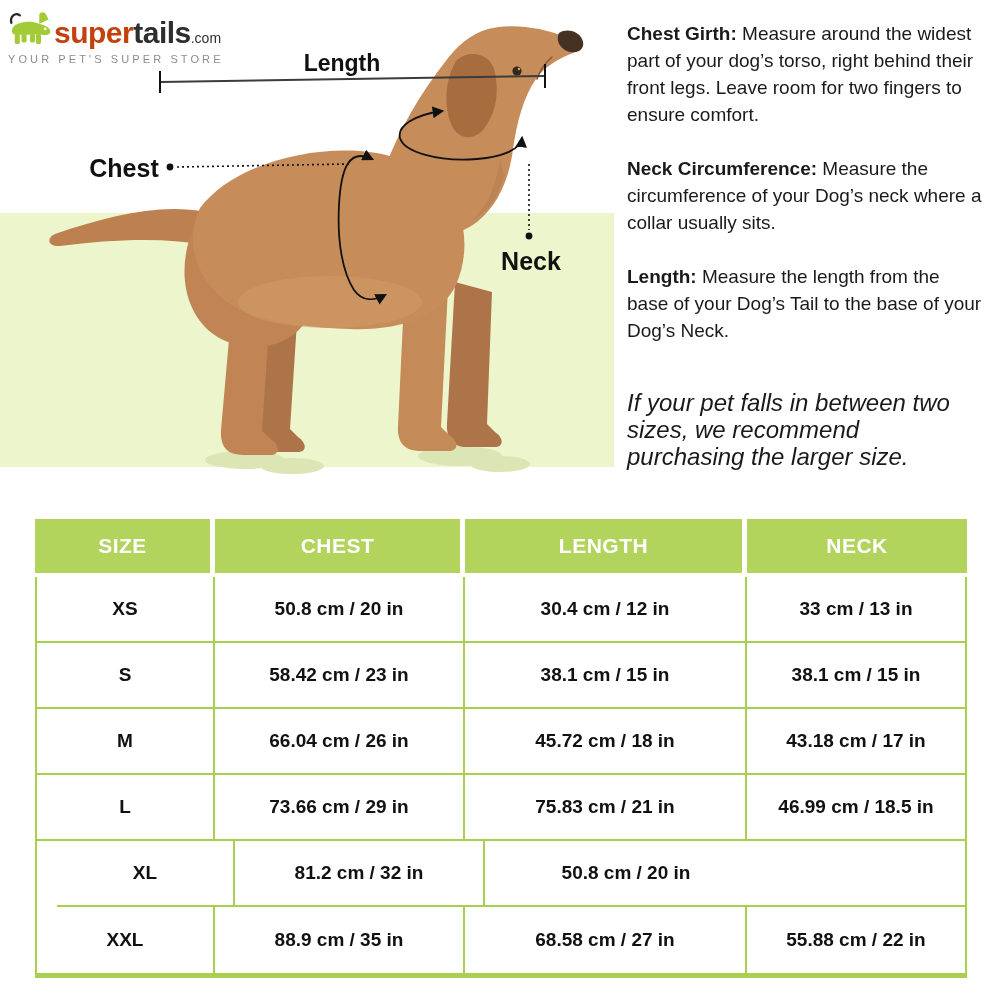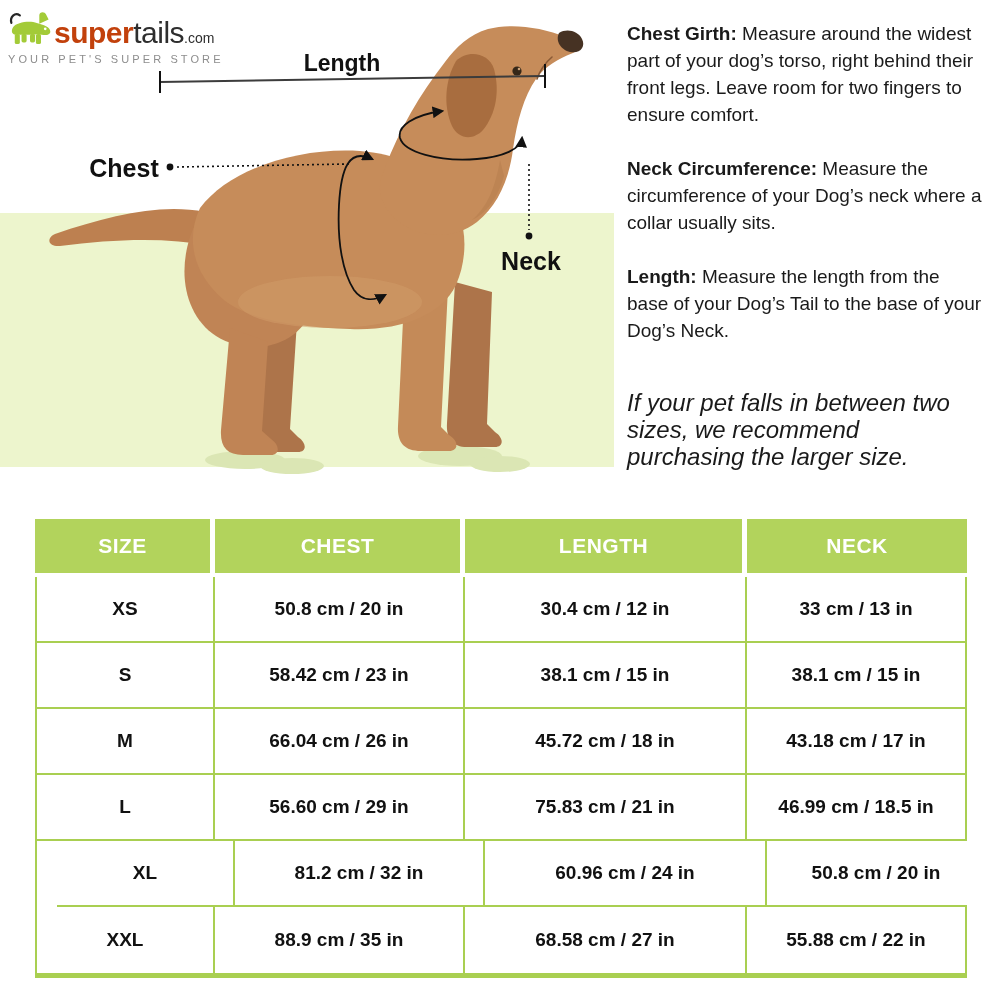--- a/index.html
+++ b/index.html
@@ -6,21 +6,21 @@
   html,body { background:#ffffff; }
   body { font-family:"Liberation Sans", sans-serif; color:#141414; }
   .page { position:relative; width:1000px; height:1000px; background:#fff; overflow:hidden; }
 
   
   .logo { position:absolute; left:8px; top:8px; width:230px; }
   .logo-row { display:flex; align-items:flex-end; }
   .logo-icon { width:44px; height:40px; margin-right:2px; }
   .brand { line-height:1; white-space:nowrap; }
   .brand .b1 { font-weight:700; font-size:30px; color:#c2410c; letter-spacing:-0.5px; }
-  .brand .b2 { font-weight:400; font-size:30px; color:#2e2e2e; letter-spacing:-0.5px; }
+  .brand .b2 { font-weight:700; font-size:30px; color:#2e2e2e; letter-spacing:-0.5px; }
   .brand .b3 { font-weight:400; font-size:14px; color:#2e2e2e; }
   .tagline { margin-top:5px; font-size:11px; letter-spacing:3.1px; color:#8d8d8d; font-weight:400; }
 
   
   .green-band { position:absolute; left:0; top:213px; width:614px; height:254px; }
   .dog-svg, .anno-svg { position:absolute; left:0; top:0; width:620px; height:480px; }
   .anno-svg text { font-family:"Liberation Sans", sans-serif; font-weight:700; fill:#111; }
 
   
   .right-col { position:absolute; left:627px; top:20px; width:356px; }
@@ -161,28 +161,27 @@
           <div class="td" style="border-color: rgb(169, 207, 81);">38.1 cm / 15 in</div>
         </div>
         <div class="tr" style="border-color: rgb(169, 207, 81);">
           <div class="td" style="border-color: rgb(169, 207, 81);">M</div>
           <div class="td" style="border-color: rgb(169, 207, 81);">66.04 cm / 26 in</div>
           <div class="td" style="border-color: rgb(169, 207, 81);">45.72 cm / 18 in</div>
           <div class="td" style="border-color: rgb(169, 207, 81);">43.18 cm / 17 in</div>
         </div>
         <div class="tr" style="border-color: rgb(169, 207, 81);">
           <div class="td" style="border-color: rgb(169, 207, 81);">L</div>
-          <div class="td" style="border-color: rgb(169, 207, 81);">56.60 cm / 29 in</div>
+          <div class="td" style="border-color: rgb(169, 207, 81);">73.66 cm / 29 in</div>
           <div class="td" style="border-color: rgb(169, 207, 81);">75.83 cm / 21 in</div>
           <div class="td" style="border-color: rgb(169, 207, 81); border-radius: 12px;">46.99 cm / 18.5 in</div>
         </div>
         <div class="tr" style="border-color: rgb(169, 207, 81); margin-left: 20px;">
           <div class="td" style="border-color: rgb(169, 207, 81);">XL</div>
           <div class="td" style="border-color: rgb(169, 207, 81);">81.2 cm / 32 in</div>
-          <div class="td" style="border-color: rgb(169, 207, 81);">60.96 cm / 24 in</div>
           <div class="td" style="border-color: rgb(169, 207, 81);">50.8 cm / 20 in</div>
         </div>
         <div class="tr" style="border-color: rgb(169, 207, 81);">
           <div class="td" style="border-color: rgb(169, 207, 81);">XXL</div>
           <div class="td" style="border-color: rgb(169, 207, 81);">88.9 cm / 35 in</div>
           <div class="td" style="border-color: rgb(169, 207, 81);">68.58 cm / 27 in</div>
           <div class="td" style="border-color: rgb(169, 207, 81);">55.88 cm / 22 in</div>
         </div>
       </div>
   </div>

